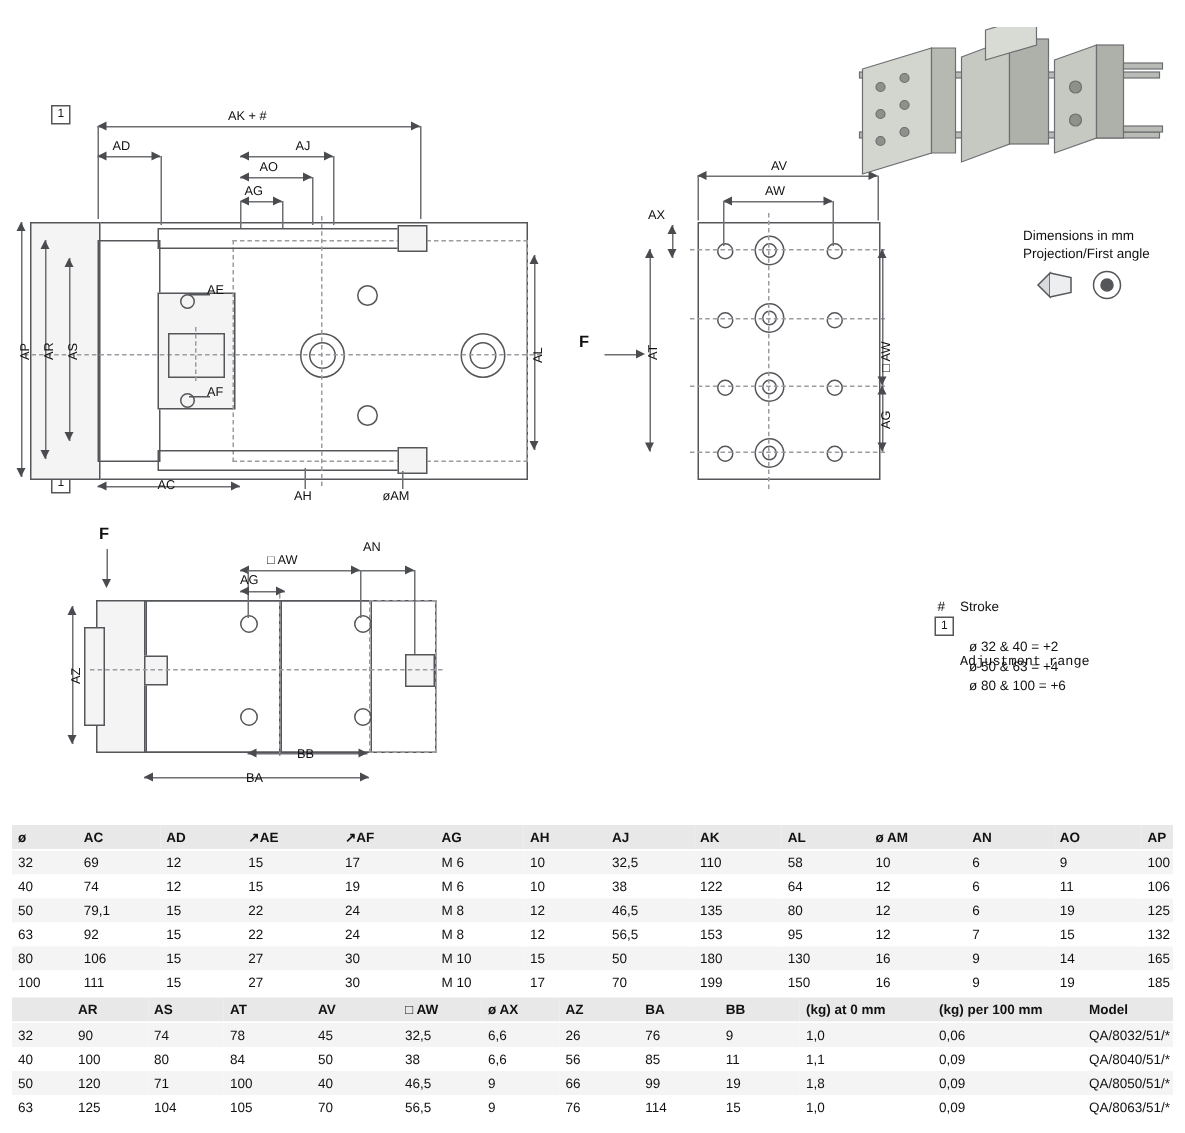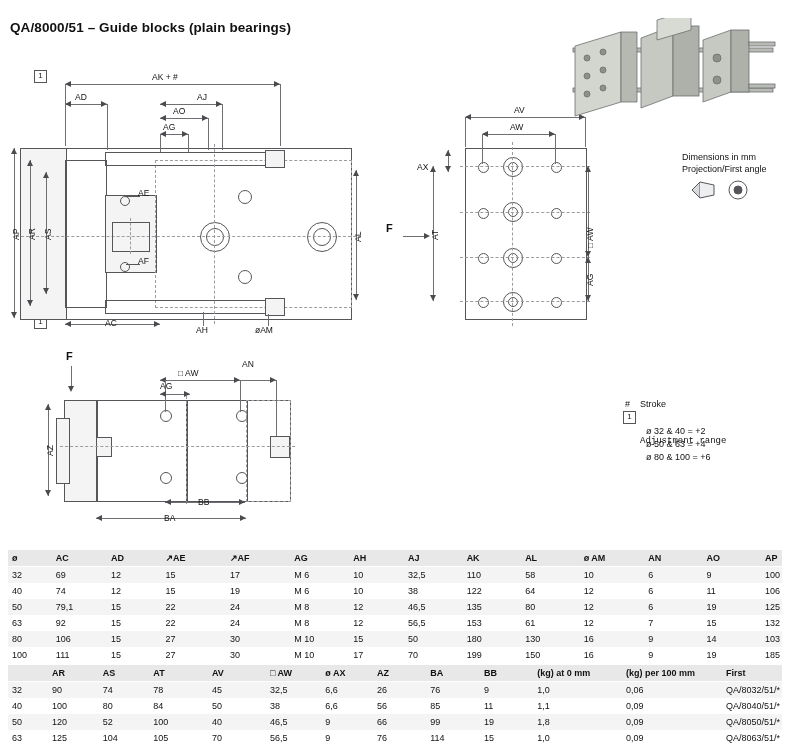--- a/index.html
+++ b/index.html
@@ -144,21 +144,20 @@
     top: 18px;
     width: 215px;
     height: 115px;
   }
 </style>
 </head>
 <body>
 
 <div class="page">
 
-  <div class="title">QA/8000/51 – Guide blocks (plain bearings)</div>
 
   <div>
 
     <div class="sqbadge" style="left:34px; top:70px;">1</div>
     <div class="sqbadge" style="left:34px; top:316px;">1</div>
 
     <div class="box" style="left:20px; top:148px; width:330px; height:170px;"></div>
     <div class="boxfill" style="left:20px; top:148px; width:45px; height:170px;"></div>
     <div class="box" style="left:65px; top:160px; width:40px; height:146px;"></div>
     <div class="boxfill" style="left:105px; top:195px; width:50px; height:76px;"></div>
@@ -294,21 +293,21 @@
     <div class="dim h" style="left:482px; top:134px; width:73px;"></div>
     <div class="arrow-l" style="left:482px; top:131px;"></div>
     <div class="arrow-r" style="left:549px; top:131px;"></div>
     <div class="dim v" style="left:482px; top:134px; height:30px;"></div>
     <div class="dim v" style="left:555px; top:134px; height:30px;"></div>
     <div class="lbl" style="left:510px; top:122px;">AW</div>
 
     <div class="dim v" style="left:448px; top:150px; height:22px;"></div>
     <div class="arrow-u" style="left:445px; top:150px;"></div>
     <div class="arrow-d" style="left:445px; top:166px;"></div>
-    <div class="lbl" style="left:417px; top:138px;margin-top:24px;">AX</div>
+    <div class="lbl" style="left:432px; top:138px;">AX</div>
 
     <div class="dim v" style="left:433px; top:166px; height:135px;"></div>
     <div class="arrow-u" style="left:430px; top:166px;"></div>
     <div class="arrow-d" style="left:430px; top:295px;"></div>
     <div class="lbl rot90" style="left:430px; top:240px;">AT</div>
 
     <div class="dim v" style="left:588px; top:166px; height:91px;"></div>
     <div class="arrow-u" style="left:585px; top:166px;"></div>
     <div class="arrow-d" style="left:585px; top:251px;"></div>
     <div class="lbl rot90" style="left:585px; top:248px;">□ AW</div>
@@ -499,41 +498,41 @@
         <tr>
           <td>63</td>
           <td>92</td>
           <td>15</td>
           <td>22</td>
           <td>24</td>
           <td>M 8</td>
           <td>12</td>
           <td>56,5</td>
           <td>153</td>
-          <td>61</td>
+          <td>95</td>
           <td>12</td>
           <td>7</td>
           <td>15</td>
           <td>132</td>
         </tr>
         <tr>
           <td>80</td>
           <td>106</td>
           <td>15</td>
           <td>27</td>
           <td>30</td>
           <td>M 10</td>
           <td>15</td>
           <td>50</td>
           <td>180</td>
           <td>130</td>
           <td>16</td>
           <td>9</td>
           <td>14</td>
-          <td>103</td>
+          <td>165</td>
         </tr>
         <tr>
           <td>100</td>
           <td>111</td>
           <td>15</td>
           <td>27</td>
           <td>30</td>
           <td>M 10</td>
           <td>17</td>
           <td>70</td>
@@ -555,21 +554,21 @@
         <th style="width:52px;">AS</th>
         <th style="width:62px;">AT</th>
         <th style="width:62px;">AV</th>
         <th style="width:56px;">□ AW</th>
         <th style="width:52px;">ø AX</th>
         <th style="width:56px;">AZ</th>
         <th style="width:56px;">BA</th>
         <th style="width:56px;">BB</th>
         <th style="width:90px;">(kg) at 0 mm</th>
         <th style="width:100px;">(kg) per 100 mm</th>
-        <th>First</th>
+        <th>Model</th>
       </tr>
     </thead>
     <tbody>
         <tr>
           <td>32</td>
           <td>90</td>
           <td>74</td>
           <td>78</td>
           <td>45</td>
           <td>32,5</td>
@@ -592,21 +591,21 @@
           <td>56</td>
           <td>85</td>
           <td>11</td>
           <td>1,1</td>
           <td>0,09</td>
           <td>QA/8040/51/*</td>
         </tr>
         <tr>
           <td>50</td>
           <td>120</td>
-          <td>52</td>
+          <td>71</td>
           <td>100</td>
           <td>40</td>
           <td>46,5</td>
           <td>9</td>
           <td>66</td>
           <td>99</td>
           <td>19</td>
           <td>1,8</td>
           <td>0,09</td>
           <td>QA/8050/51/*</td>

